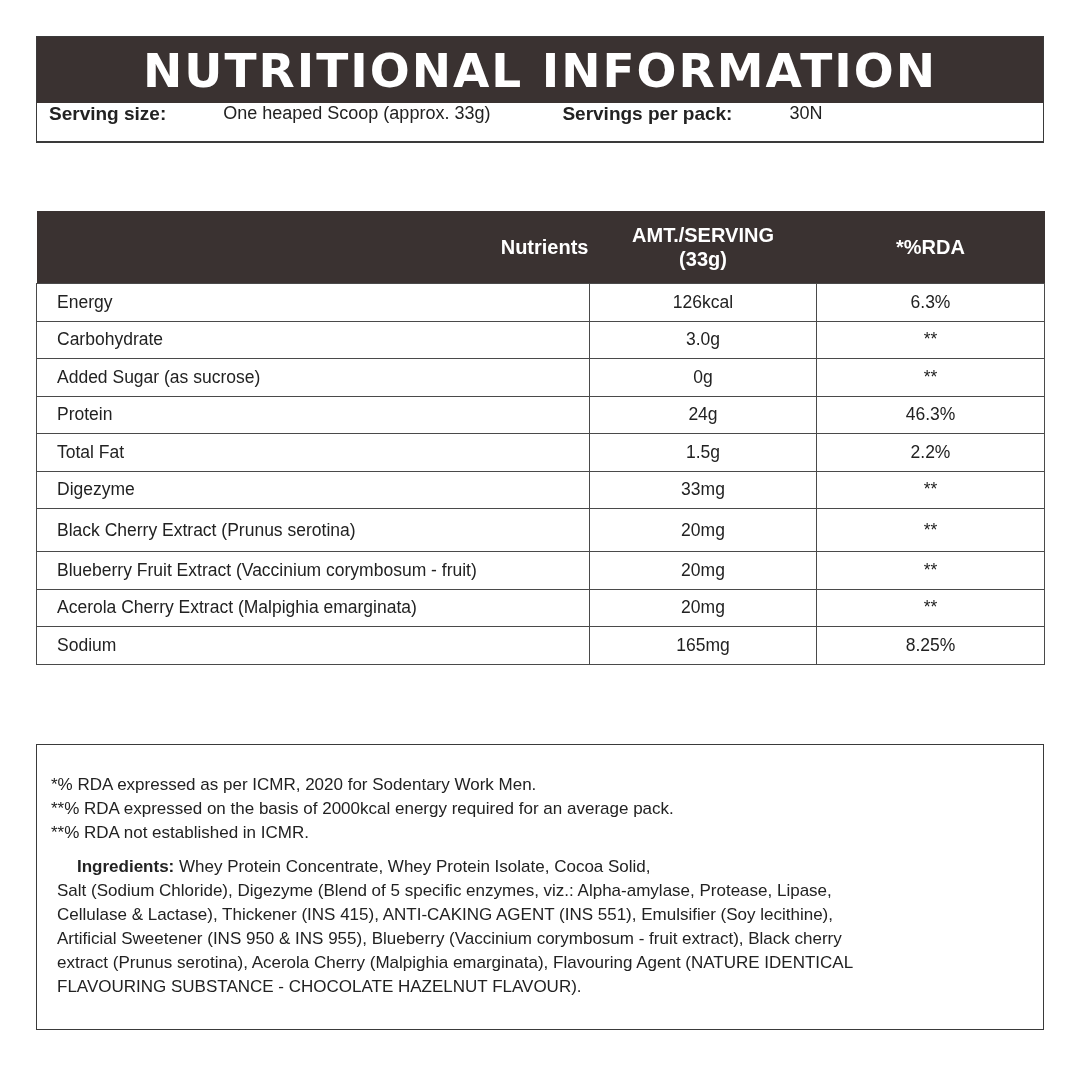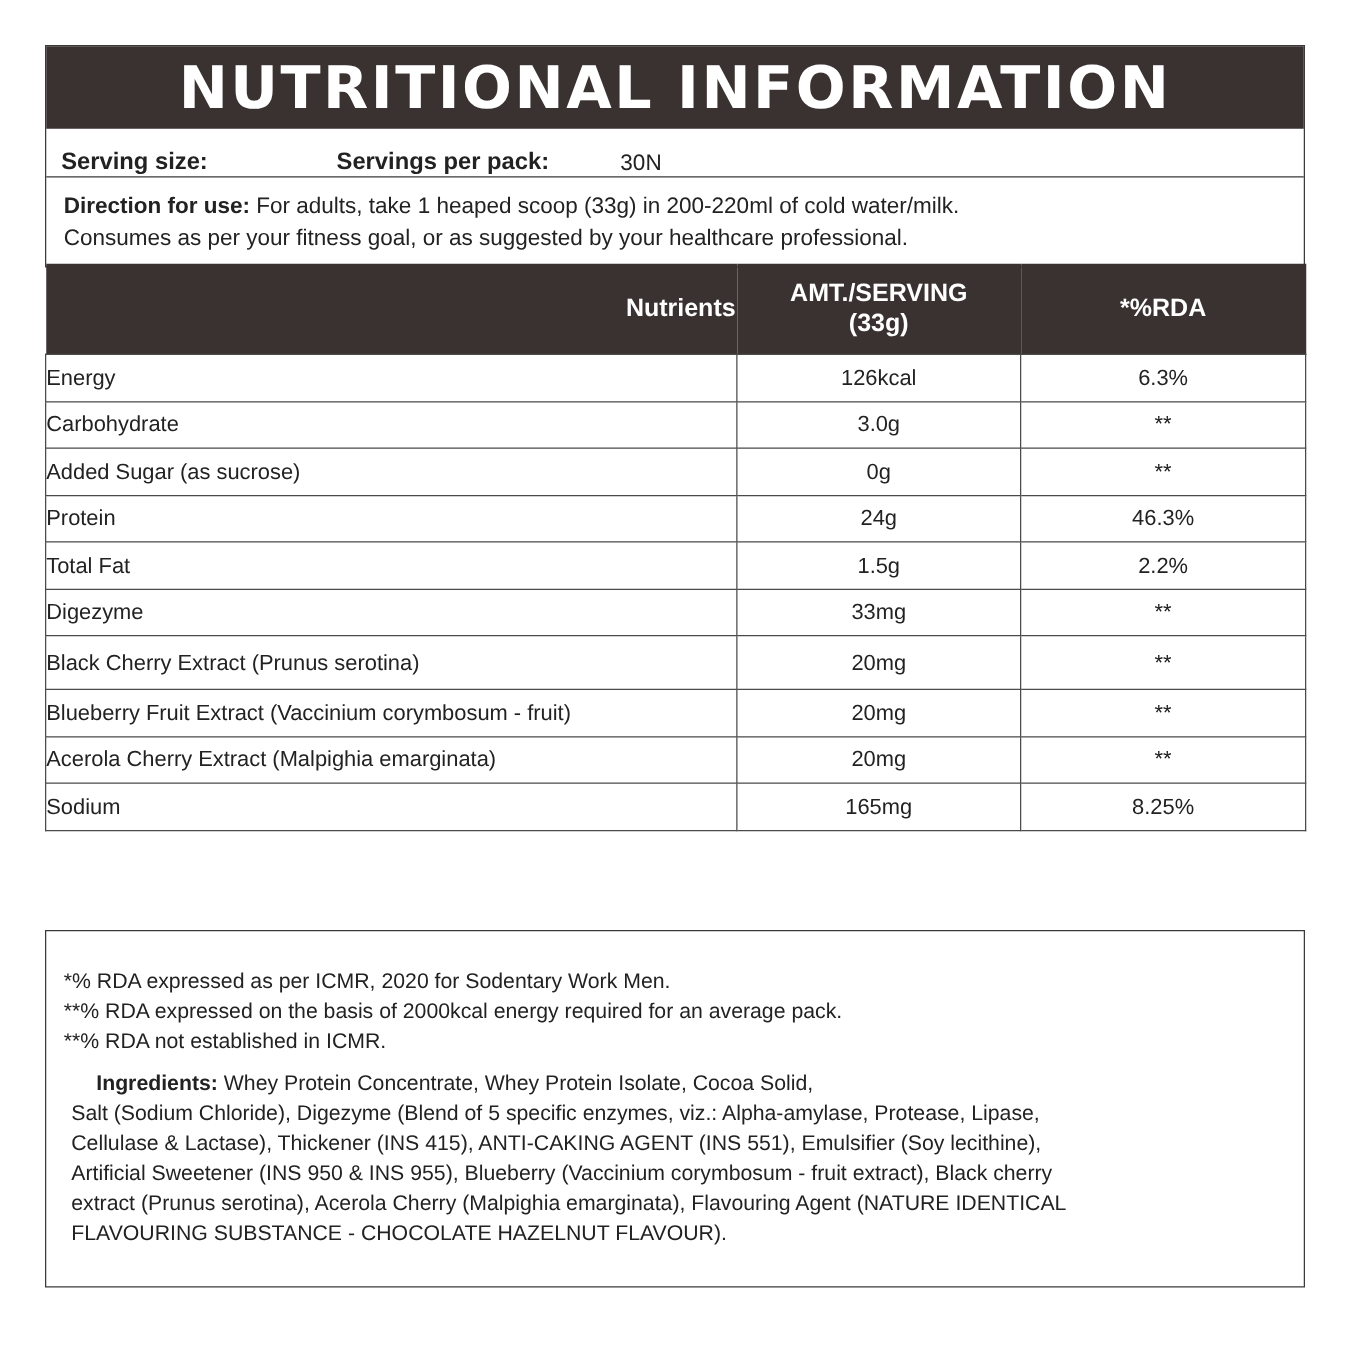--- a/index.html
+++ b/index.html
@@ -1,50 +1,46 @@
 <!DOCTYPE html>
 <html><head>
   <meta charset="utf-8">
   <style>
     html, body { margin: 0; padding: 0; background: #ffffff; }
     body { width: 1080px; height: 1080px; position: relative; font-family: "Liberation Sans", sans-serif; color: #222; overflow: hidden; }
     .panel { position: absolute; left: 36px; top: 36px; width: 1008px; border: 1.5px solid #3a3a3a; box-sizing: border-box; }
     .title-bar { background: #3a3231; height: 66px; display: flex; align-items: center; justify-content: center; }
     .title-bar h1 { margin: 16px; color: #fff; font-family: "DejaVu Sans", sans-serif; font-weight: 900; font-size: 47px; letter-spacing: 2px; text-align: center; }
-    .serving-row { height: 38px; border-bottom: 1.5px solid #3a3a3a; display: flex; align-items: flex-end; padding-left: 12px; font-size: 18px; gap: 26px; }
+    .serving-row { height: 38px; border-bottom: 1.5px solid #3a3a3a; display: flex; align-items: flex-start; padding-left: 12px; font-size: 18px; gap: 26px; }
     .serving-row b { font-size: 19px; }
     .serving-row .gap { width: 20px; display: inline-block; }
     .direction { padding: 9px 14px 10px 14px; font-size: 18px; line-height: 26px; }
     .direction b { font-size: 18px; }
     table.nutri { position: absolute; left: 36px; top: 211px; width: 1008px; border-collapse: collapse; font-size: 17.5px; table-layout: fixed; }
     table.nutri th { background: #3a3231; color: #fff; font-weight: bold; height: 70px; font-size: 20px; line-height: 24px; }
     table.nutri th.c1 { text-align: right; padding-left: 14px; }
     table.nutri td { border: 1.5px solid #4a4a4a; height: 36.5px; padding: 0; }
-    table.nutri td.c1 { padding-left: 0; }
+    table.nutri td.c1 { padding-left: 20px; }
     table.nutri td.c2, table.nutri td.c3 { text-align: center; }
     .notes { position: absolute; left: 36px; top: 744px; width: 1008px; height: 286px; border: 1.5px solid #3a3a3a; box-sizing: border-box; padding: 28px 14px 0 14px; font-size: 17px; }
     .notes p { margin: 0; line-height: 24px; }
     .ingredients { margin-top: 10px; padding-left: 6px; line-height: 24px; font-size: 17px; }
     .ingredients b { font-weight: bold; margin-left: 20px; }
   </style>
 </head>
 <body>
 
 <div class="panel">
   <div class="title-bar">
     <h1>NUTRITIONAL INFORMATION</h1>
   </div>
   <div class="serving-row">
-    <b>Serving size:</b>&nbsp;
+    <b>Serving size:</b>&nbsp;<span>One heaped Scoop (approx. 33g)</span>
     <span class="gap"></span>
     <b>Servings per pack:</b>&nbsp;<span>30N</span>
-  </div>
-  <div class="direction">
-    <div><b>Direction for use:</b> <span>For adults, take 1 heaped scoop (33g) in 200-220ml of cold water/milk.</span></div>
-    <div>Consumes as per your fitness goal, or as suggested by your healthcare professional.</div>
   </div>
 </div>
 
 <table class="nutri">
   <colgroup>
     <col style="width:553px">
     <col style="width:227px">
     <col style="width:228px">
   </colgroup>
   <thead>

